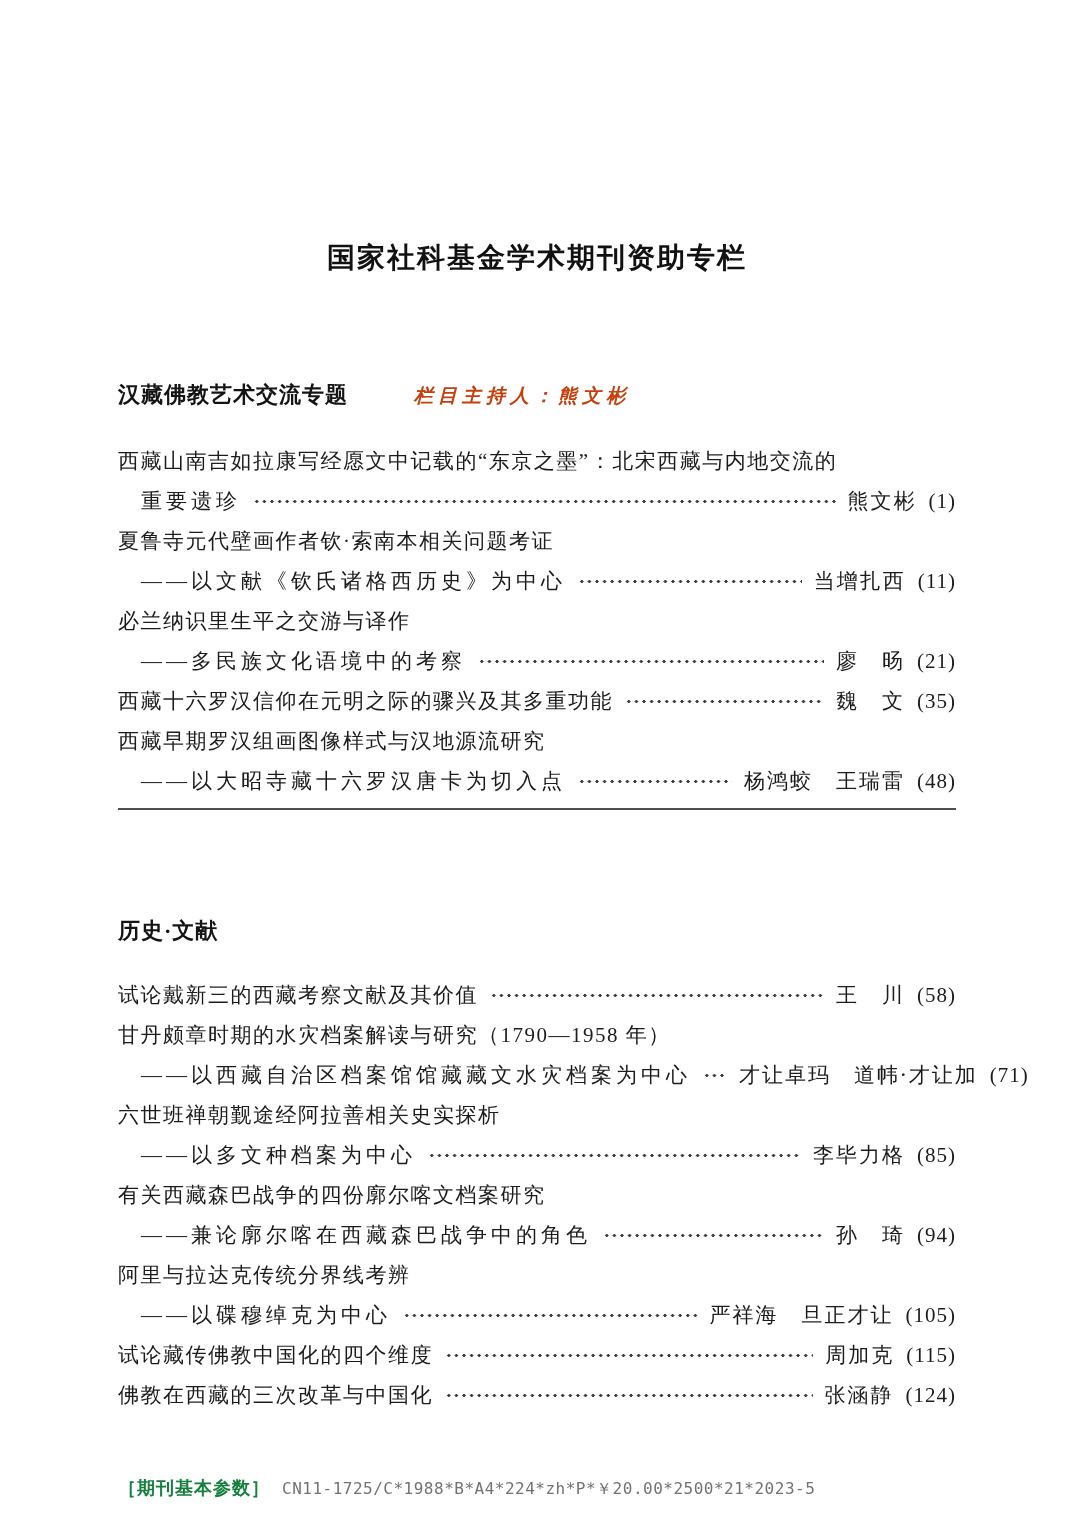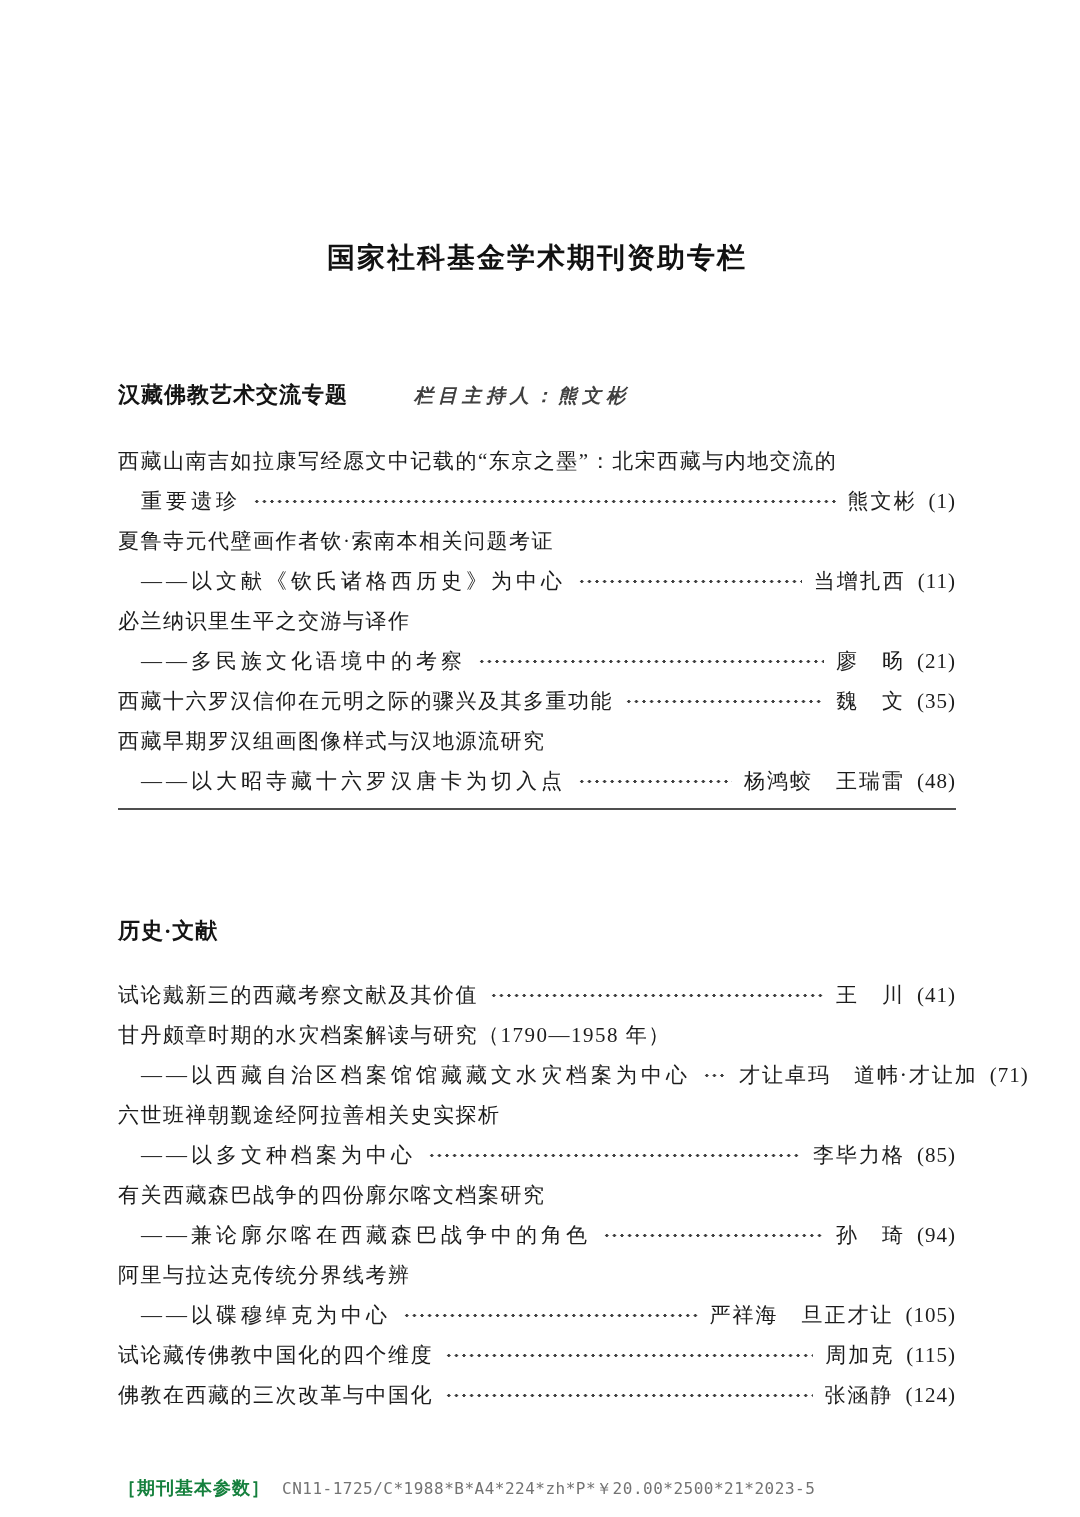--- a/index.html
+++ b/index.html
@@ -49,21 +49,21 @@
     letter-spacing: 1px;
     color: #141414;
   }
   .section-host {
     margin-left: 66px;
     font-family: Liberation Mono, monospace;
     font-style: italic;
     font-weight: 600;
     font-size: 19px;
     letter-spacing: 5px;
-    color: #404040;
+    color: #c2410c;
   }
   .rows { margin-top: 29px; }
   .row {
     display: flex;
     align-items: flex-end;
     line-height: 40px;
     font-size: 21px;
     letter-spacing: 1.5px;
     white-space: nowrap;
   }
@@ -186,21 +186,21 @@
   <div class="section">
     <div class="section-header">
       <span class="section-heading">历史·文献</span>
 
     </div>
     <div class="rows">
   <div class="row">
     <span class="entry-text">试论戴新三的西藏考察文献及其价值</span>
     <span class="dot-leader"></span>
     <span class="entry-authors">王　川</span>
-    <span class="entry-page">(41)</span>
+    <span class="entry-page">(58)</span>
   </div>
 
   <div class="row">
     <span class="entry-text">甘丹颇章时期的水灾档案解读与研究（1790—1958 年）</span>
 
   </div>
 
   <div class="row indent">
     <span class="entry-text">——以西藏自治区档案馆馆藏藏文水灾档案为中心</span>
     <span class="dot-leader"></span>

